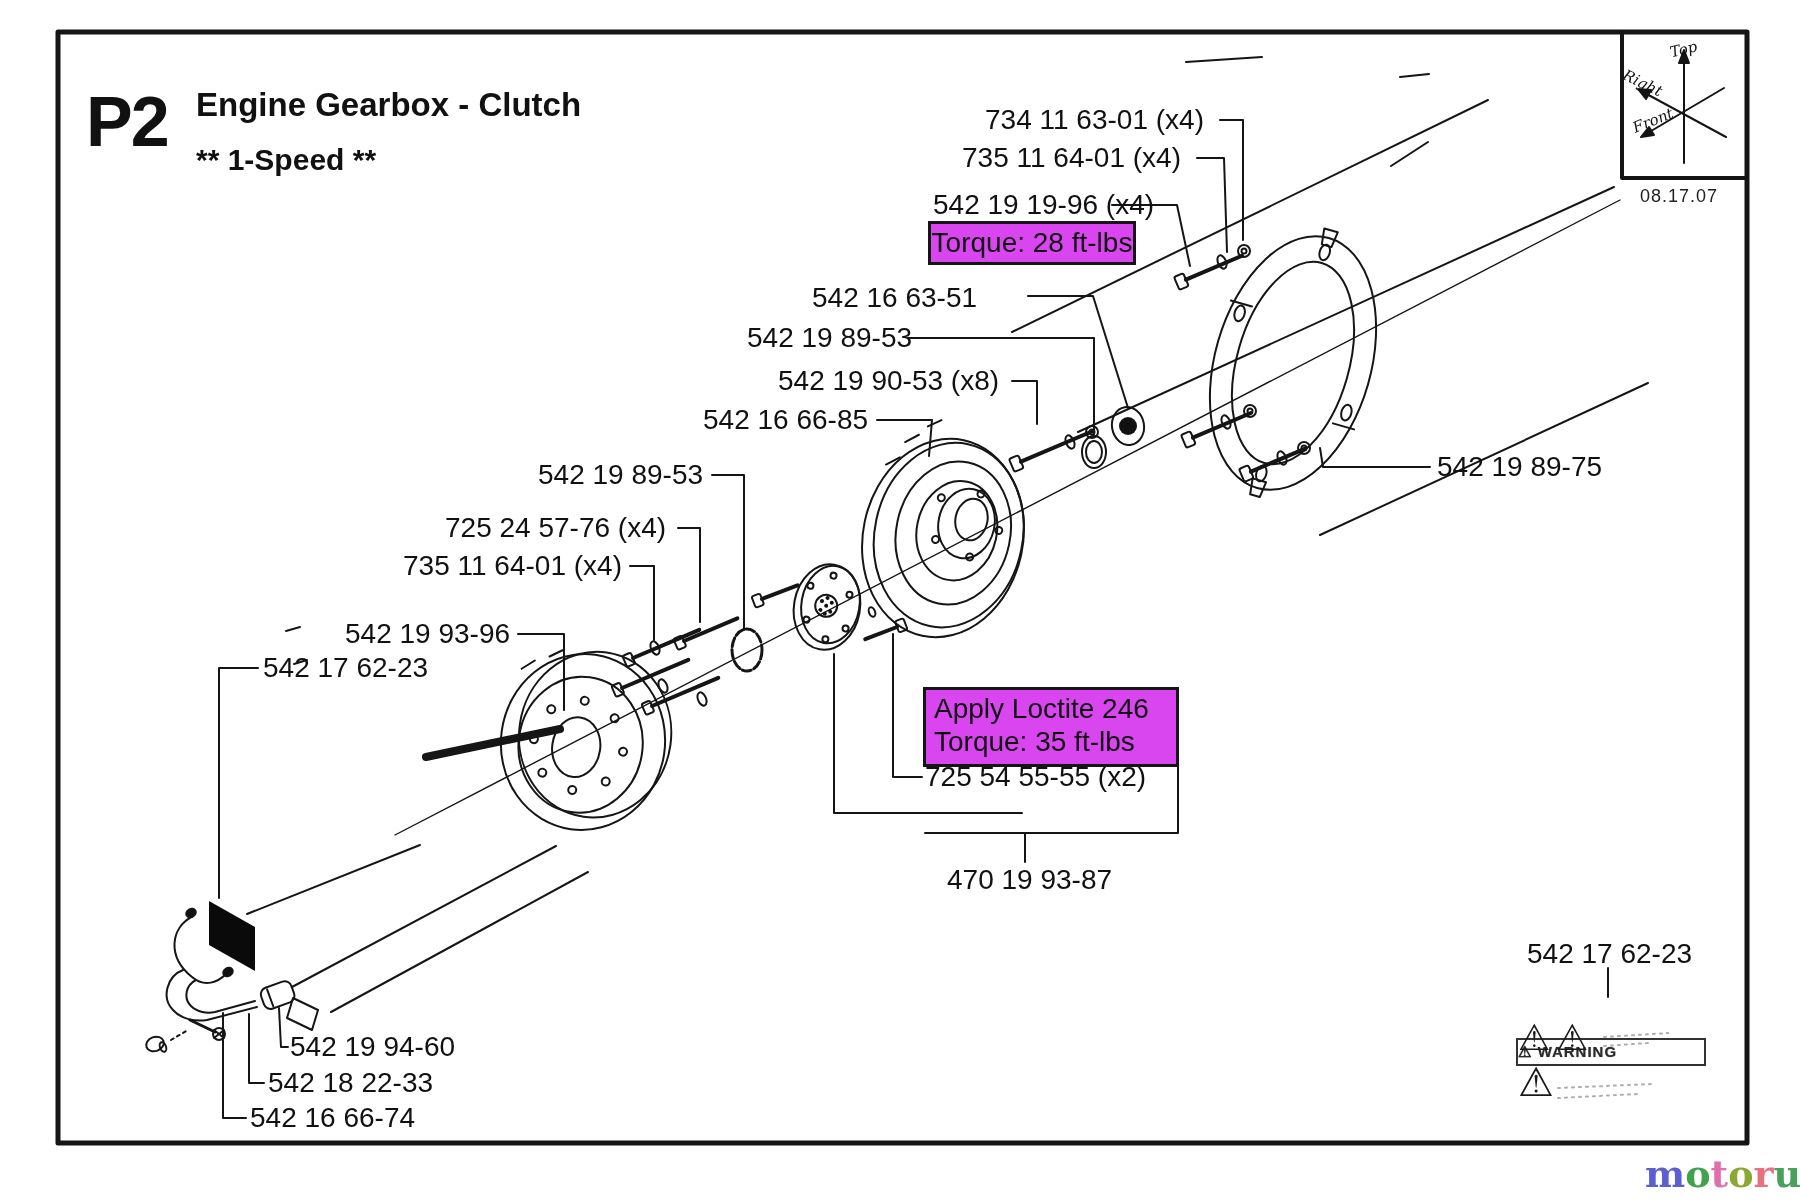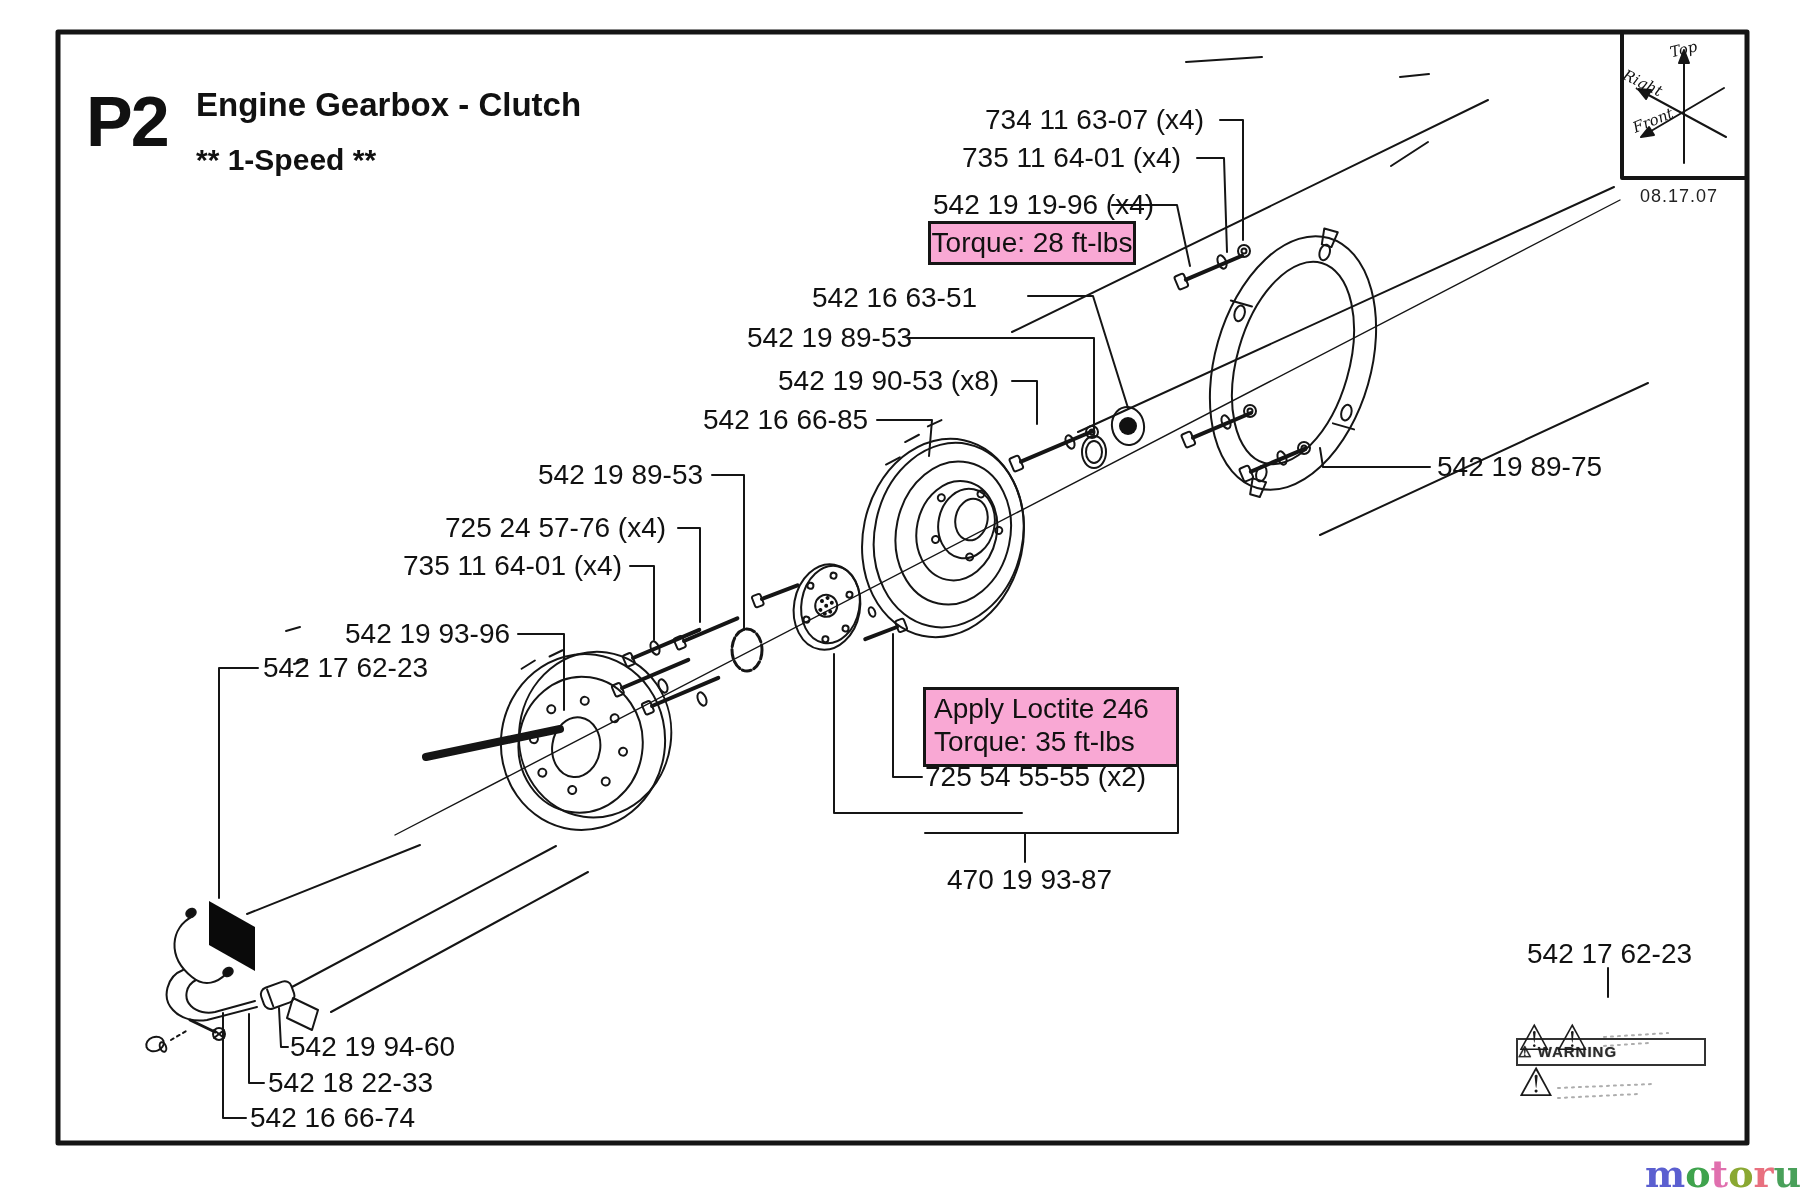--- a/index.html
+++ b/index.html
@@ -6,21 +6,21 @@
   #stage{position:relative;width:1800px;height:1201px;background:#fff;overflow:hidden;
          font-family:"Liberation Sans",sans-serif;color:#111;}
   #art{position:absolute;left:0;top:0;width:1800px;height:1201px;}
   #art line,#art path,#art ellipse,#art circle,#art polyline,#art polygon,#art rect{
       stroke:#151515;fill:none;stroke-width:2;stroke-linecap:round;stroke-linejoin:round;}
   .callout{position:absolute;font-size:28px;line-height:28px;white-space:nowrap;color:#111;}
   .callout b{font-weight:normal;}
   .pagecode{position:absolute;left:86px;top:56px;font-size:70px;font-weight:bold;letter-spacing:-2px;margin-top:26px;}
   .title{position:absolute;left:196px;top:86px;font-size:33px;font-weight:bold;}
   .subtitle{position:absolute;left:196px;top:127px;font-size:30px;font-weight:bold;margin-top:16px;}
-  .note-box{position:absolute;border:3px solid #151515;background:#f9a8d4;font-size:28px;}
+  .note-box{position:absolute;border:3px solid #151515;background:#d946ef;font-size:28px;}
   .torque-box{left:928px;top:221px;width:202px;height:38px;text-align:center;line-height:38px;}
   .loctite-box{left:923px;top:687px;width:242px;height:68px;padding:2px 0 4px 8px;line-height:33px;}
   .rev-date{position:absolute;left:1640px;top:186px;font-size:18px;color:#222;letter-spacing:1px;}
   .compass-label{position:absolute;font-family:"DejaVu Serif",serif;font-style:italic;
       font-size:15px;color:#111;transform-origin:left top;}
   .warn-box{position:absolute;left:1516px;top:1038px;width:186px;height:24px;border:2px solid #333;
       text-align:left;font-size:15px;font-weight:bold;color:#2b2b2b;line-height:23px;
       letter-spacing:1px;text-shadow:0 0 1px #777;}
   .warn-tri{position:absolute;font-size:36px;line-height:36px;color:#1a1a1a;}
   .watermark{position:absolute;left:1645px;top:1153px;font-family:"DejaVu Serif",serif;
@@ -270,21 +270,21 @@
 
 <div class="pagecode">P2</div>
 <div class="title">Engine Gearbox - Clutch</div>
 <div class="subtitle">** 1-Speed **</div>
 <div class="rev-date">08.17.07</div>
 
 <div class="compass-label" style="left:1668px;top:44px;transform:rotate(-14deg)">Top</div>
 <div class="compass-label" style="left:1628px;top:66px;transform:rotate(26deg)">Right</div>
 <div class="compass-label" style="left:1630px;top:120px;transform:rotate(-22deg)">Front</div>
 
-<div class="callout" style="left:985px;top:106px"><span>734 11 63-07</span><b> (x4)</b></div>
+<div class="callout" style="left:985px;top:106px"><span>734 11 63-01</span><b> (x4)</b></div>
 <div class="callout" style="left:962px;top:144px"><span>735 11 64-01</span><b> (x4)</b></div>
 <div class="callout" style="left:933px;top:191px"><span>542 19 19-96</span><b> (x4)</b></div>
 <div class="callout" style="left:812px;top:284px"><span>542 16 63-51</span><b></b></div>
 <div class="callout" style="left:747px;top:324px"><span>542 19 89-53</span><b></b></div>
 <div class="callout" style="left:778px;top:367px"><span>542 19 90-53</span><b> (x8)</b></div>
 <div class="callout" style="left:703px;top:406px"><span>542 16 66-85</span><b></b></div>
 <div class="callout" style="left:538px;top:461px"><span>542 19 89-53</span><b></b></div>
 <div class="callout" style="left:445px;top:514px"><span>725 24 57-76</span><b> (x4)</b></div>
 <div class="callout" style="left:403px;top:552px"><span>735 11 64-01</span><b> (x4)</b></div>
 <div class="callout" style="left:345px;top:620px"><span>542 19 93-96</span><b></b></div>

